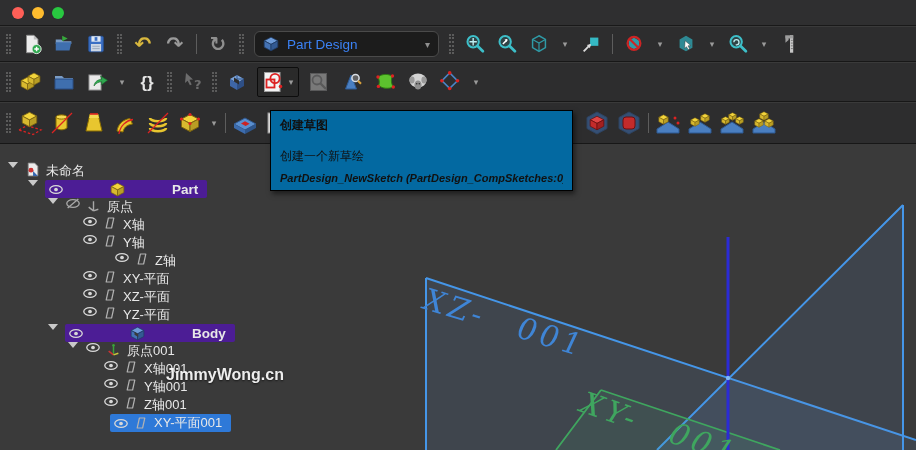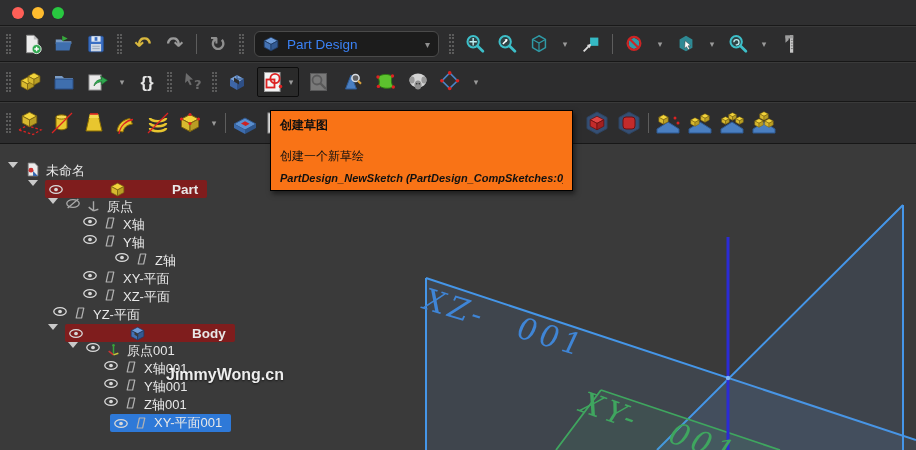--- a/index.html
+++ b/index.html
@@ -40,25 +40,25 @@
   .watermark{position:absolute;left:166px;top:222px;color:rgba(255,255,255,.92);font-weight:bold;font-size:16px;
              text-shadow:0 1px 2px rgba(0,0,0,.6);pointer-events:none;}
   
   .tree{position:absolute;left:0;top:18px;width:340px;}
   .trow{height:18px;display:flex;align-items:flex-start;font-size:13px;color:#e8e8e8;white-space:nowrap;}
   .tri{width:0;height:0;border-left:5px solid transparent;border-right:5px solid transparent;
        border-top:6px solid #c9c9c9;margin-right:7px;flex:none;}
   .eye{margin-right:5px;flex:none;}
   .ticon{margin-right:6px;flex:none;}
   .grp{display:flex;align-items:center;height:18px;padding:0 9px 0 3px;border-radius:2px;}
-  .grp.dark{background:#7f1d1d;gap:41px;}
+  .grp.dark{background:#4c1d95;gap:41px;}
   .grp.sel{background:#2e79d8;}
   .bold{font-weight:bold;font-size:13.5px;}
   
-  .tooltip{position:absolute;left:270px;top:110px;width:303px;box-sizing:border-box;background:#f97316;
+  .tooltip{position:absolute;left:270px;top:110px;width:303px;box-sizing:border-box;background:#0369a1;
            border:1px solid #000;box-shadow:2px 3px 5px rgba(0,0,0,.5);padding:6px 9px;z-index:50;color:#111;}
   .tooltip .t1{font-weight:bold;font-size:12px;}
   .tooltip .t2{font-size:12px;margin-top:14px;}
   .tooltip .t3{font-size:11px;font-style:italic;font-weight:600;margin-top:7px;white-space:nowrap;overflow:hidden;}
   
   .yc{--t:#f2d43c;--l:#d8b92f;--r:#b99e24;--e:#7c6410;}
   .bc{--t:#6d9bd8;--l:#4472b4;--r:#335a92;--e:#1f3c66;}
   .rc{--t:#e04545;--l:#c42b2b;--r:#a32020;--e:#6e0f0f;}
 </style>
 </head>
@@ -501,21 +501,21 @@
       </div>
       <div class="trow" style="padding-left:82px">
         <svg class="eye" width="16" height="11">
             <use href="#eyeo"></use>
           </svg>
         <svg class="ticon" width="14" height="14">
             <use href="#tplane"></use>
           </svg>
         <span>XZ-平面</span>
       </div>
-      <div class="trow" style="padding-left:52px">
+      <div class="trow" style="padding-left:82px">
         <svg class="eye" width="16" height="11">
             <use href="#eyeo"></use>
           </svg>
         <svg class="ticon" width="14" height="14">
             <use href="#tplane"></use>
           </svg>
         <span>YZ-平面</span>
       </div>
 
       <div class="trow" style="padding-left:48px">

